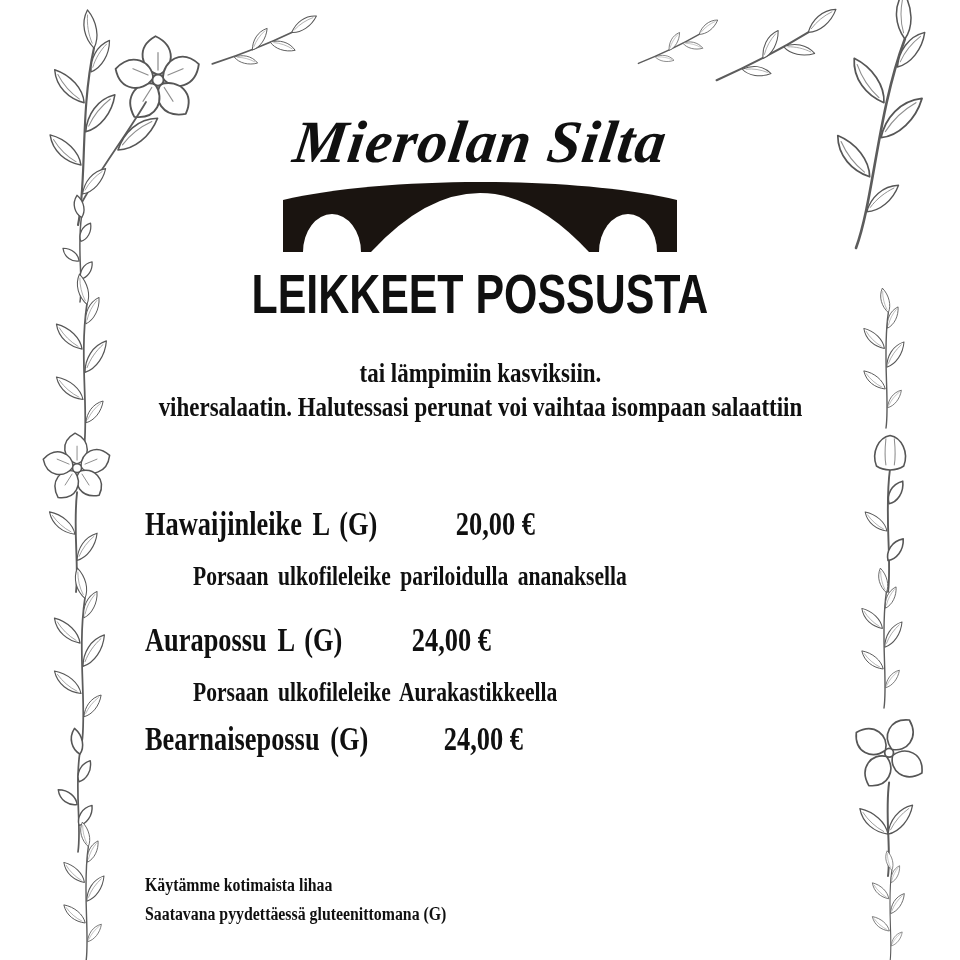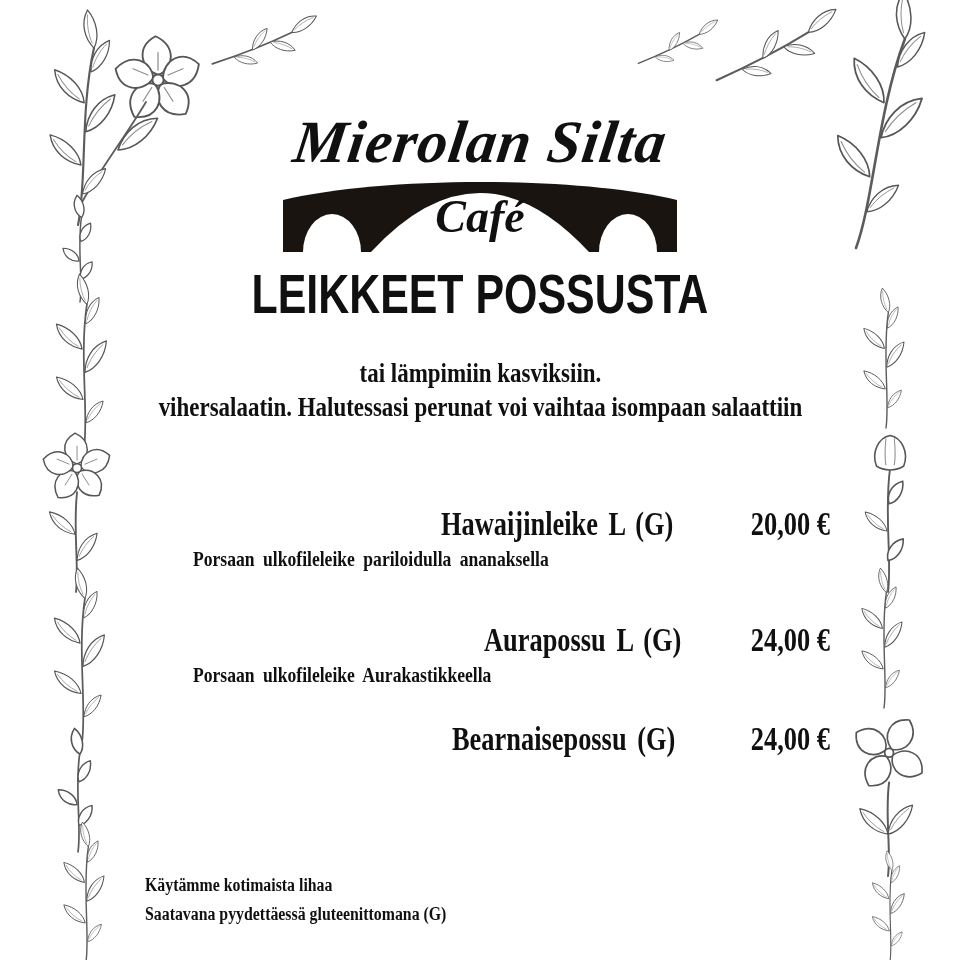--- a/index.html
+++ b/index.html
@@ -29,25 +29,25 @@
   .cx78{display:inline-block;transform:scaleX(0.78);transform-origin:50% 50%;}
 
   
   .intro{position:absolute;top:356px;left:0;width:960px;text-align:center;z-index:3;
          font-size:28px;font-weight:bold;line-height:34px;}
   .cx82{display:inline-block;transform:scaleX(0.82);transform-origin:50% 50%;}
 
   
   .item{position:absolute;left:145px;right:130px;z-index:3;}
   .i1{top:505px}.i2{top:621px}.i3{top:720px}
-  .row{display:flex;justify-content:flex-end;align-items:baseline;
+  .row{display:flex;justify-content:flex-start;align-items:baseline;
        font-size:33px;font-weight:bold;line-height:38px;}
   .cx80l{display:inline-block;transform:scaleX(0.80);transform-origin:0 50%;word-spacing:5px;}
   .cx80r{display:inline-block;transform:scaleX(0.80);transform-origin:100% 50%;}
-  .desc{font-size:22px;font-weight:bold;line-height:30px;padding-left:48px;margin-top:1px;}
+  .desc{font-size:27px;font-weight:bold;line-height:30px;padding-left:48px;margin-top:18px;}
 
   
   .footer{position:absolute;left:145px;top:871px;z-index:3;
           font-size:18px;font-weight:bold;line-height:29px;}
   .cx88l{display:inline-block;transform:scaleX(0.88);transform-origin:0 50%;}
 </style>
 </head>
 <body>
 
 <div class="page">
@@ -164,23 +164,20 @@
 
   <div class="logo-name">
     <span class="skew">Mierolan Silta</span>
   </div>
   <svg class="bridge" viewBox="0 0 394 70" xmlns="http://www.w3.org/2000/svg">
     <path fill="#1a1410" d="M0 70 L0 18 C 100 -6, 294 -6, 394 18 L394 70 Z"></path>
     <path fill="#ffffff" d="M88 70 Q197 -48 306 70 Z"></path>
     <path fill="#ffffff" d="M20 70 A29 38 0 0 1 78 70 Z"></path>
     <path fill="#ffffff" d="M316 70 A29 38 0 0 1 374 70 Z"></path>
   </svg>
-  <div class="logo-cafe">
-    <span class="skew">Café</span>
-  </div>
 
   <div class="title">
     <span class="cx78">LEIKKEET POSSUSTA</span>
   </div>
 
   <div class="intro">
     <div>
       <span class="cx82">tai lämpimiin kasviksiin.</span>
     </div>
     <div>

